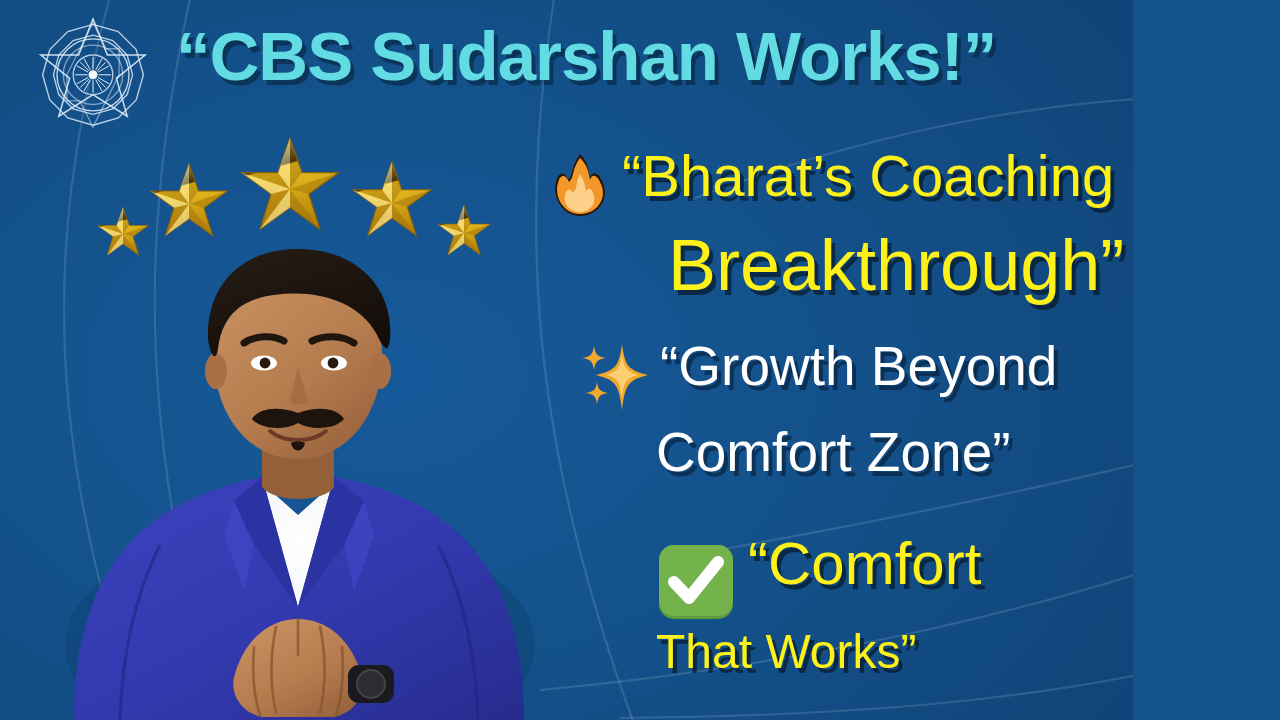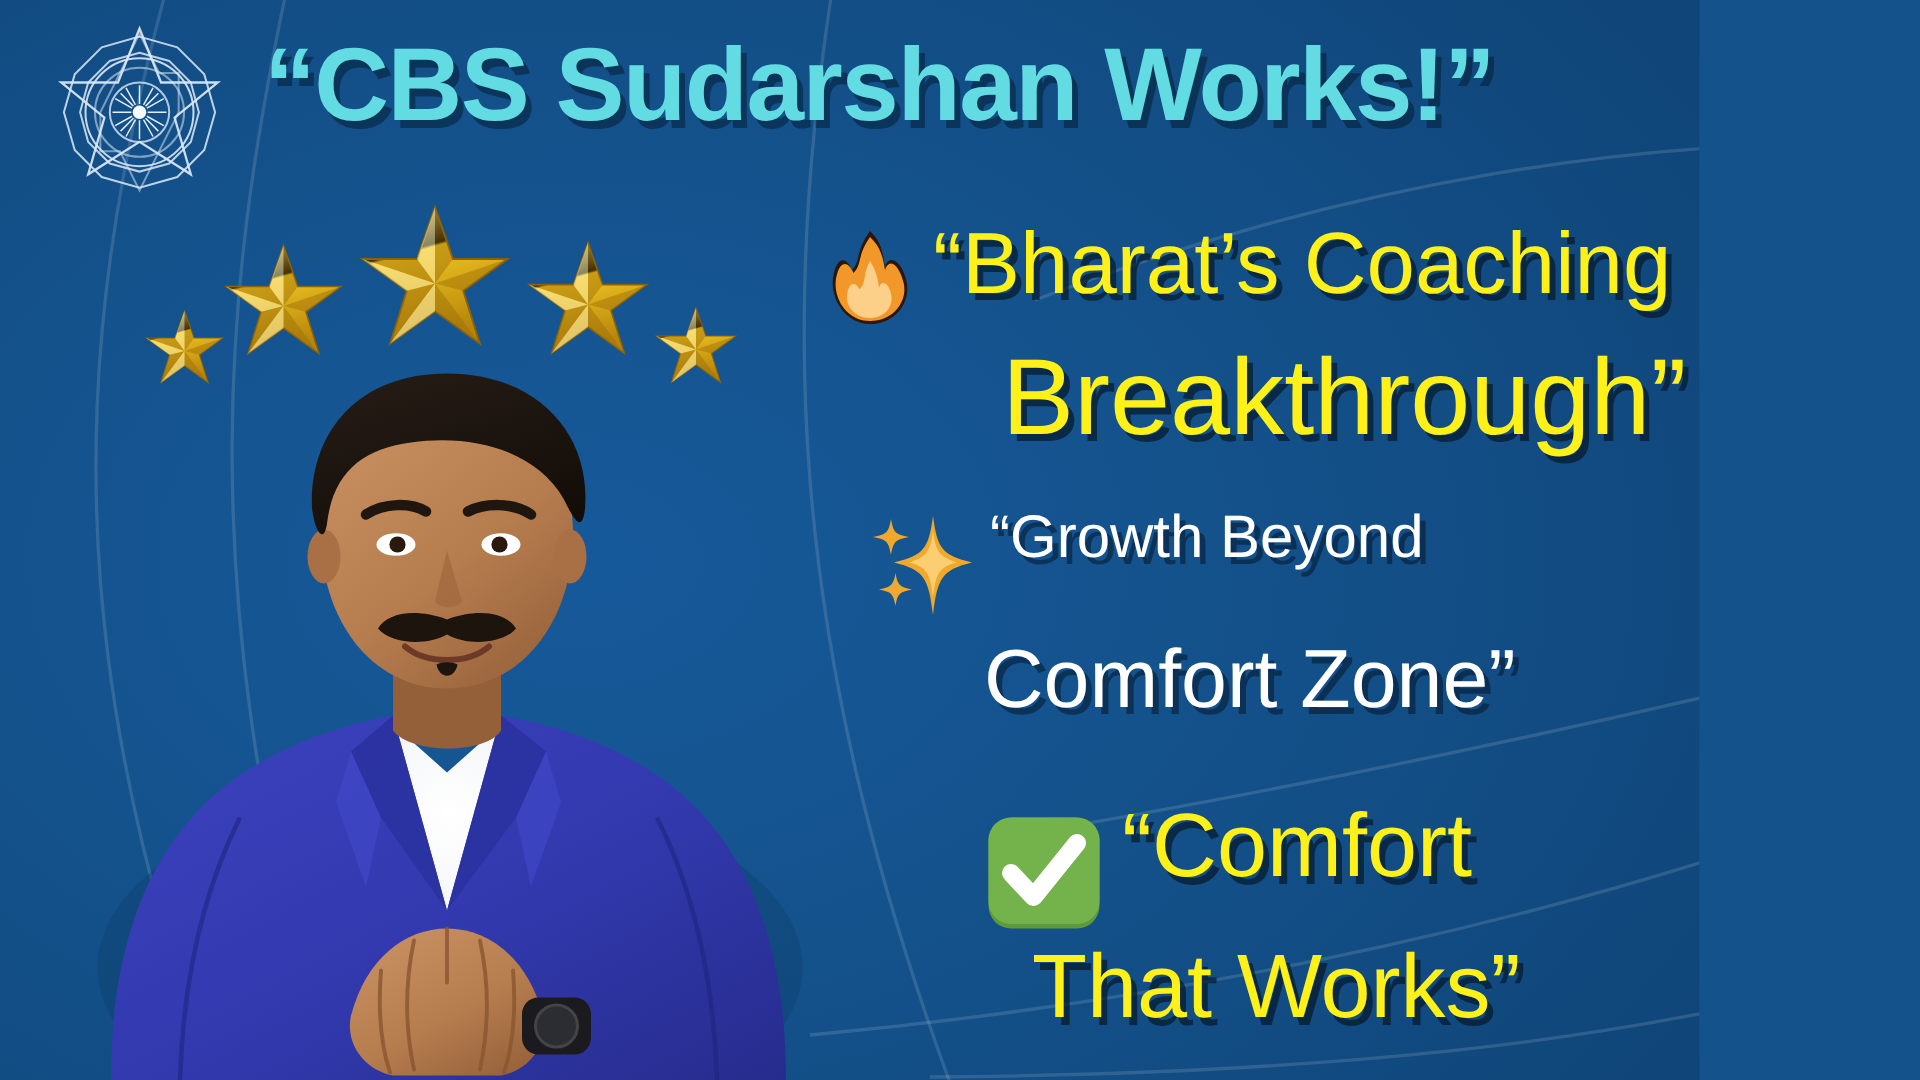--- a/index.html
+++ b/index.html
@@ -39,24 +39,24 @@
   }
 
   .line{
     position:absolute;font-weight:normal;line-height:1.03;white-space:nowrap;
   }
   .yellow{color:#fdf119;text-shadow:4px 5px 0 rgba(6,24,42,.70);}
   .white{color:#ffffff;text-shadow:4px 5px 0 rgba(6,26,48,.58);}
 
   #l1a{left:622px;top:146px;font-size:58px;}
   #l1b{left:668px;top:228px;font-size:72px;}
-  #l2a{left:660px;top:338px;font-size:40px;}
+  #l2a{left:660px;top:338px;font-size:55px;}
   #l2b{left:656px;top:424px;font-size:55px;}
   #l3a{left:748px;top:533px;font-size:60px;}
-  #l3b{left:688px;top:627px;font-size:60px;}
+  #l3b{left:656px;top:627px;font-size:48px;}
 
   
   .emoji{position:absolute;}
   .emoji svg{width:100%;height:100%;display:block;overflow:visible;}
   #fire-emoji{left:548px;top:152px;width:64px;height:66px;}
   #sparkles-emoji{left:578px;top:340px;width:74px;height:72px;}
   #check-emoji{left:656px;top:542px;width:80px;height:80px;}
 </style>
 </head>
 <body>

